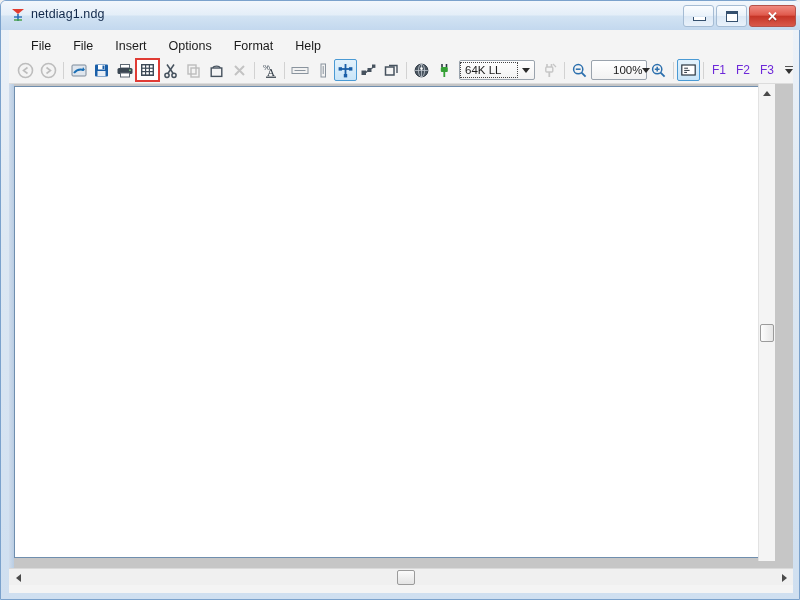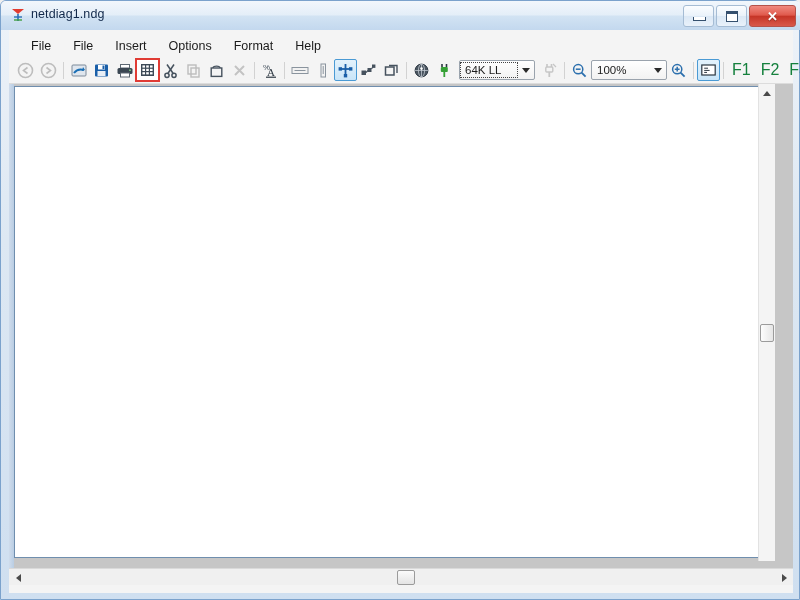--- a/index.html
+++ b/index.html
@@ -165,24 +165,24 @@
     width: 16px; height: 100%;
     display: flex; align-items: center; justify-content: center;
   }
   .combo .carrow i {
     display: block;
     border-left: 4px solid transparent;
     border-right: 4px solid transparent;
     border-top: 5px solid #2a2a2a;
   }
   .combo-64 { width: 76px; }
-  .combo-zoom { width: 76px; }
+  .combo-zoom { width: 56px; padding-left: 16px; }
 
   .fkey {
-    font-size: 16px; color: #15803d;
+    font-size: 12px; color: #6d28d9;
     padding: 0 5px;
     white-space: nowrap;
     flex: none;
   }
   .overflow {
     margin-left: 4px; width: 12px;
     display: flex; flex-direction: column;
     align-items: center; justify-content: center;
     flex: none;
   }

